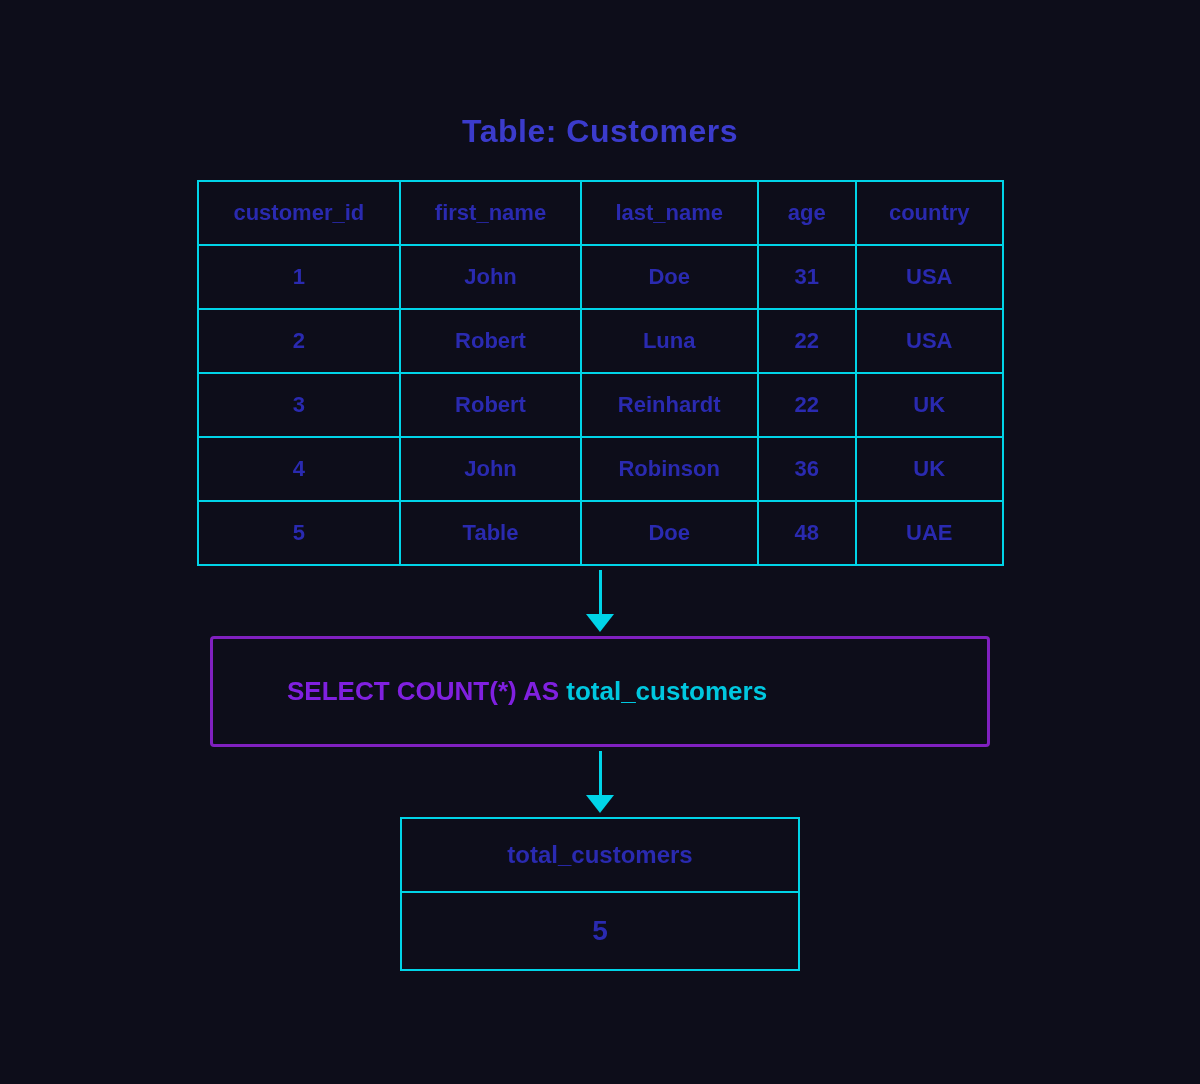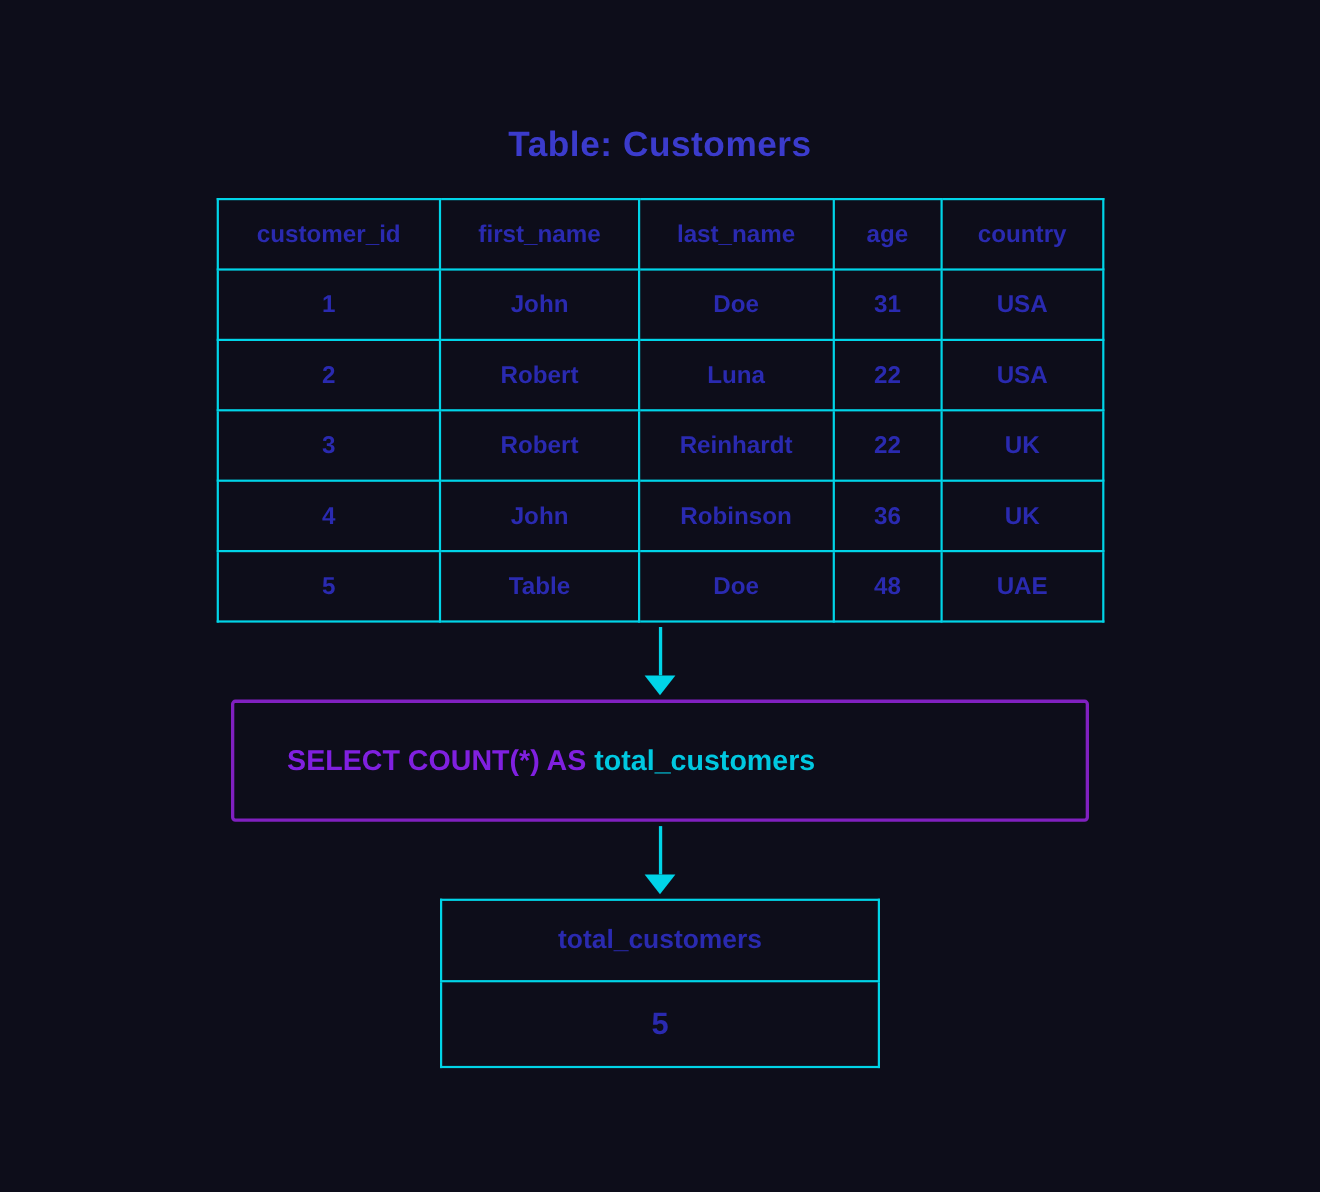--- a/index.html
+++ b/index.html
@@ -76,21 +76,21 @@
       width: 0;
       height: 0;
       border-left: 14px solid transparent;
       border-right: 14px solid transparent;
       border-top: 18px solid #00d4e8;
     }
 
     .sql-box-inner {
       border: 3px solid #8020c0;
       border-radius: 4px;
-      padding: 32px 48px;
+      padding: 32px 74px;
       width: 780px;
       background: #0d0d1a;
     }
 
     .sql-line {
       font-size: 26px;
       font-weight: 700;
       line-height: 1.6;
     }
 

